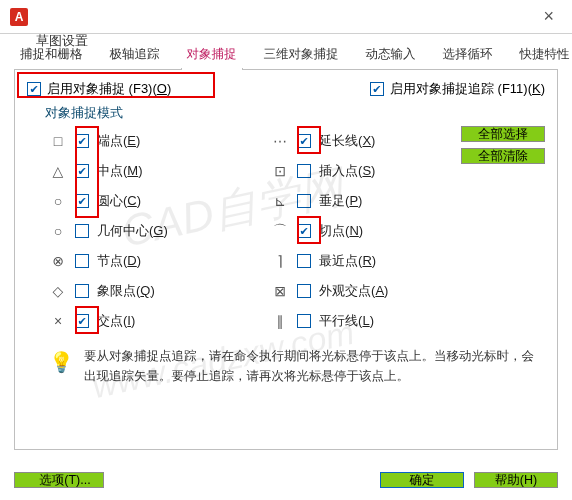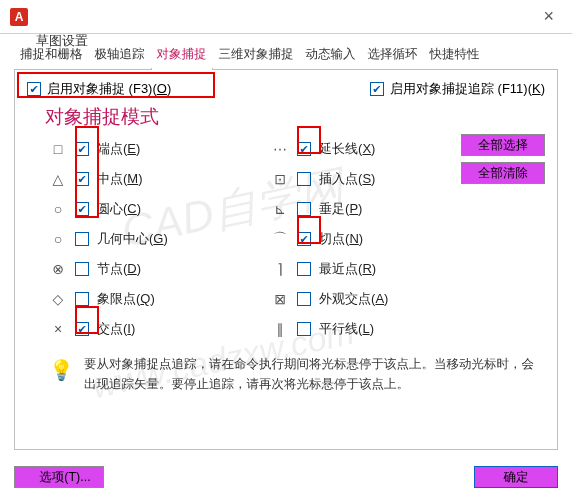--- a/index.html
+++ b/index.html
@@ -5,45 +5,45 @@
   * { box-sizing: border-box; font-family: "Microsoft YaHei", "SimSun", sans-serif; }
   body { margin: 0; background: #fff; width: 572px; height: 500px; position: relative; overflow: hidden; }
 
   .titlebar { height: 34px; display: flex; align-items: center; padding: 0 10px; border-bottom: 1px solid #d0d0d0; font-size: 13px; }
   .app-icon { width: 18px; height: 18px; background: #d52b1e; border-radius: 2px; color: #fff; font-weight: bold; font-size: 12px; display: flex; align-items: center; justify-content: center; margin-right: 8px; }
   .title-text { color: #333; margin-top: 48px; }
   .close-x { margin-left: auto; font-size: 18px; color: #555; padding: 0 8px; cursor: pointer; }
 
   .content { padding: 8px 14px 0 14px; }
 
-  .tabs { display: flex; font-size: 12.5px; color: #333; border-bottom: 1px solid #bfbfbf; }
+  .tabs { display: flex; font-size: 12.5px; color: #333; border-bottom: 1px solid #bfbfbf; gap: 15px; }
   .tab { padding: 4px 6px 6px 6px; cursor: pointer; white-space: nowrap; }
   .tab.active { color: #be185d; position: relative; }
   .tab.active::after { content: ""; position: absolute; left: 0; right: 0; bottom: -1px; height: 2px; background: #fff; border-left: 1px solid #bfbfbf; border-right: 1px solid #bfbfbf; }
 
   .panel { border: 1px solid #bfbfbf; border-top: none; padding: 10px 12px 14px 12px; min-height: 380px; position: relative; }
 
   .row-top { display: flex; align-items: center; gap: 6px; margin-bottom: 6px; font-size: 13px; }
   .chk { width: 14px; height: 14px; border: 1.5px solid #005aaa; background: #fff; display: inline-flex; align-items: center; justify-content: center; font-size: 11px; color: #005aaa; }
   .chk.unchecked { color: transparent; }
   .underline { text-decoration: underline; }
 
   .redbox { border: 2px solid #e60000; position: absolute; pointer-events: none; }
 
-  .modes-label { font-size: 19px; margin: 4px 0 4px 18px; color: #be185d; }
+  .modes-label { font-size: 13px; margin: 4px 0 4px 18px; color: #0c4a6e; }
 
   .grid { display: flex; }
   .col-left { flex: 1.05; }
   .col-right { flex: 1; margin-left: 8px; }
   .col-btn { width: 84px; margin-left: 8px; }
 
   .opt { display: flex; align-items: center; gap: 8px; height: 30px; font-size: 13px; color: #222; padding-left: 22px; }
   .opt .sym { width: 18px; display: inline-flex; justify-content: center; font-size: 14px; color: #555; }
 
-  .btn { height: 22px; font-size: 12.5px; border: 1px solid #8a8a8a; background: #d946ef; display: flex; align-items: center; justify-content: center; cursor: pointer; margin-bottom: 6px; }
+  .btn { height: 16px; font-size: 12.5px; border: 1px solid #8a8a8a; background: #84cc16; display: flex; align-items: center; justify-content: center; cursor: pointer; margin-bottom: 6px; }
   .btn.primary { border: 1.5px solid #0a62c4; }
   .hint { display: flex; gap: 10px; margin: 10px 6px 0 22px; font-size: 12.5px; color: #333; line-height: 1.6; }
   .bulb { font-size: 20px; color: #e0c400; flex-shrink:0; }
 
   .footer { position: absolute; left: 0; right: 0; bottom: 6px; display: flex; align-items: center; padding: 0 14px; gap: 10px; }
   .footer .btn { width: 84px; flex-shrink:0; }
   .footer .lbtn { margin-right: auto; width: 90px; padding-left: 12px; }
   .wm { position:absolute; font-size:44px; color:rgba(0,0,0,0.07); transform:rotate(-12deg); pointer-events:none; font-style:italic;}
 </style>
 </head>
@@ -171,16 +171,17 @@
     <div class="redbox" style="left:60px; top:56px; width:24px; height:92px;"></div>
     <div class="redbox" style="left:60px; top:236px; width:24px; height:28px;"></div>
     <div class="redbox" style="left:282px; top:56px; width:24px; height:28px;"></div>
     <div class="redbox" style="left:282px; top:146px; width:24px; height:28px;"></div>
   </div>
 </div>
 
 <div class="footer">
   <div class="btn lbtn">选项(T)...</div>
   <div class="btn primary">确定</div>
+  <div class="btn">帮助(H)</div>
 </div>
 
 <div class="wm" style="left:120px; top:180px;">CAD自学网</div>
 <div class="wm" style="left:90px; top:340px; font-size:34px;">www.cadzxw.com</div>
 
 </body></html>

